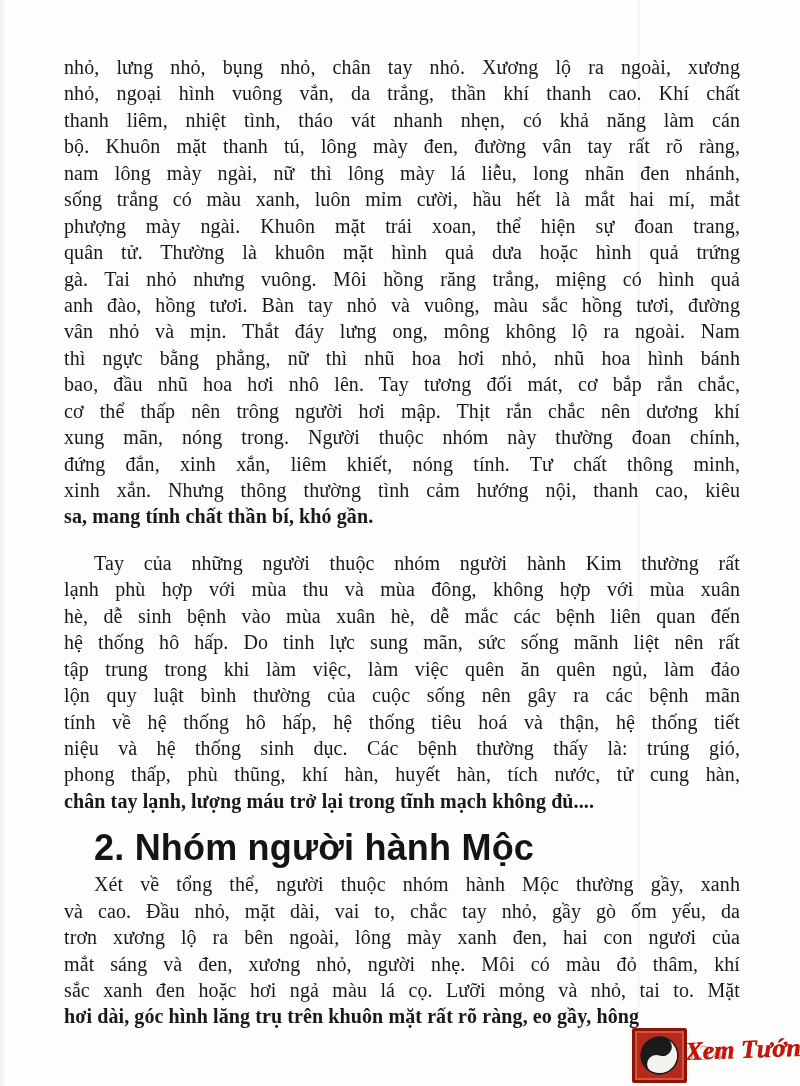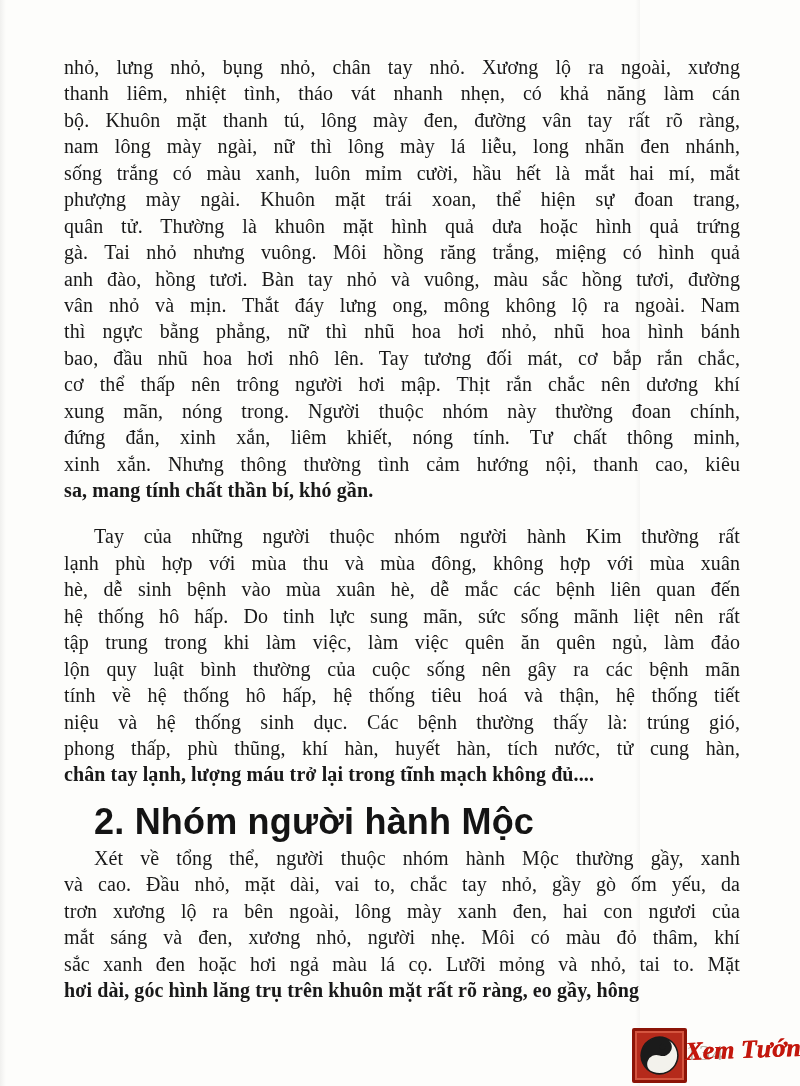--- a/index.html
+++ b/index.html
@@ -74,20 +74,21 @@
 </style>
 </head>
 <body>
 
 <div class="page">
 
   <div class="text-col">
 
     <div class="para">
       <div class="ln">nhỏ, lưng nhỏ, bụng nhỏ, chân tay nhỏ. Xương lộ ra ngoài, xương</div>
+      <div class="ln">nhỏ, ngoại hình vuông vắn, da trắng, thần khí thanh cao. Khí chất</div>
       <div class="ln">thanh liêm, nhiệt tình, tháo vát nhanh nhẹn, có khả năng làm cán</div>
       <div class="ln">bộ. Khuôn mặt thanh tú, lông mày đen, đường vân tay rất rõ ràng,</div>
       <div class="ln">nam lông mày ngài, nữ thì lông mày lá liễu, long nhãn đen nhánh,</div>
       <div class="ln">sống trắng có màu xanh, luôn mỉm cười, hầu hết là mắt hai mí, mắt</div>
       <div class="ln">phượng mày ngài. Khuôn mặt trái xoan, thể hiện sự đoan trang,</div>
       <div class="ln">quân tử. Thường là khuôn mặt hình quả dưa hoặc hình quả trứng</div>
       <div class="ln">gà. Tai nhỏ nhưng vuông. Môi hồng răng trắng, miệng có hình quả</div>
       <div class="ln">anh đào, hồng tươi. Bàn tay nhỏ và vuông, màu sắc hồng tươi, đường</div>
       <div class="ln">vân nhỏ và mịn. Thắt đáy lưng ong, mông không lộ ra ngoài. Nam</div>
       <div class="ln">thì ngực bằng phẳng, nữ thì nhũ hoa hơi nhỏ, nhũ hoa hình bánh</div>

